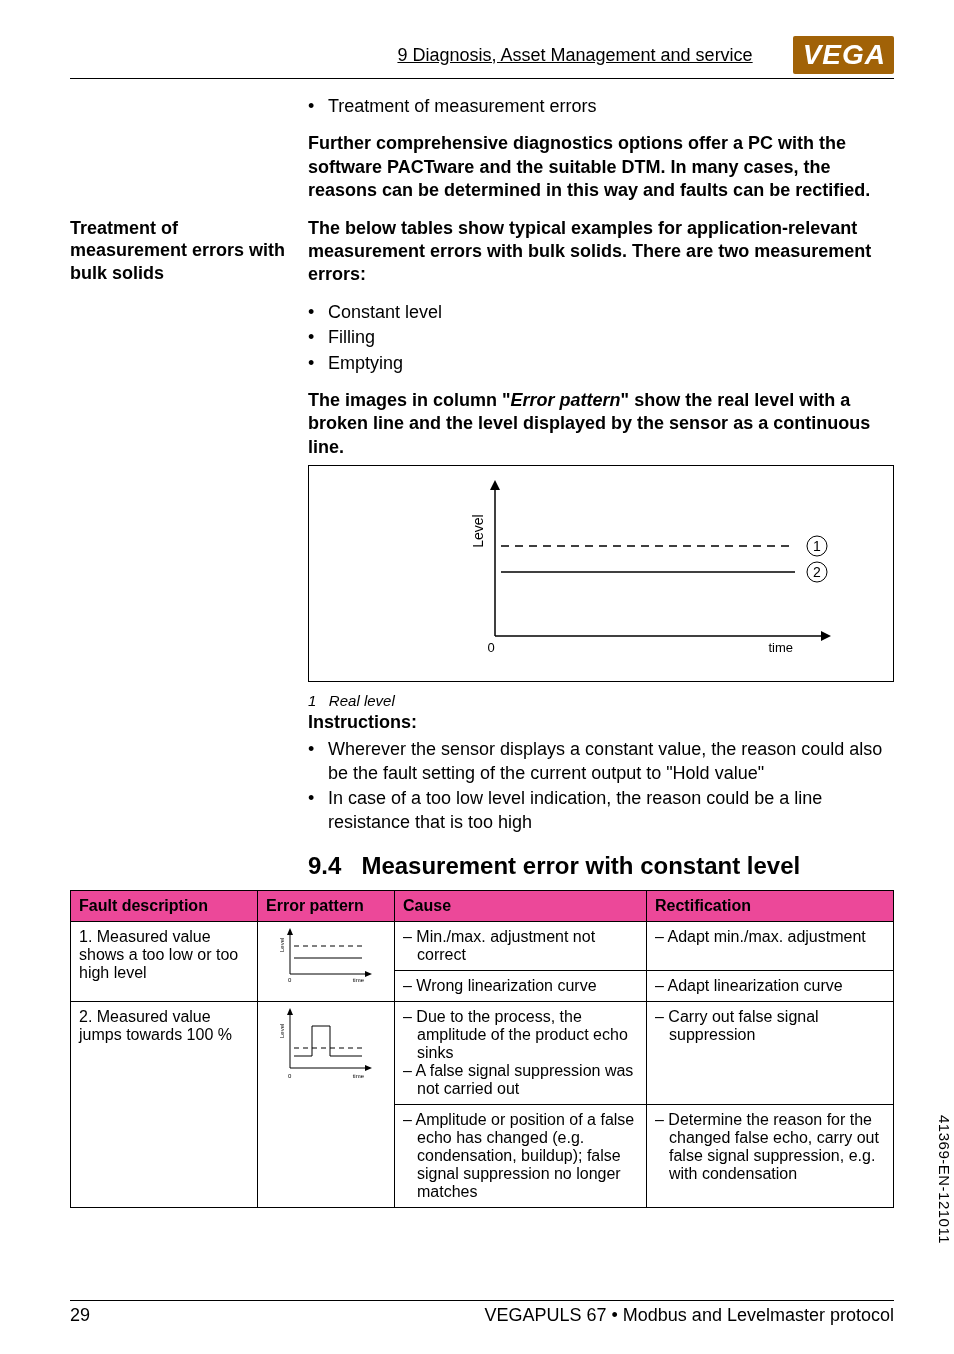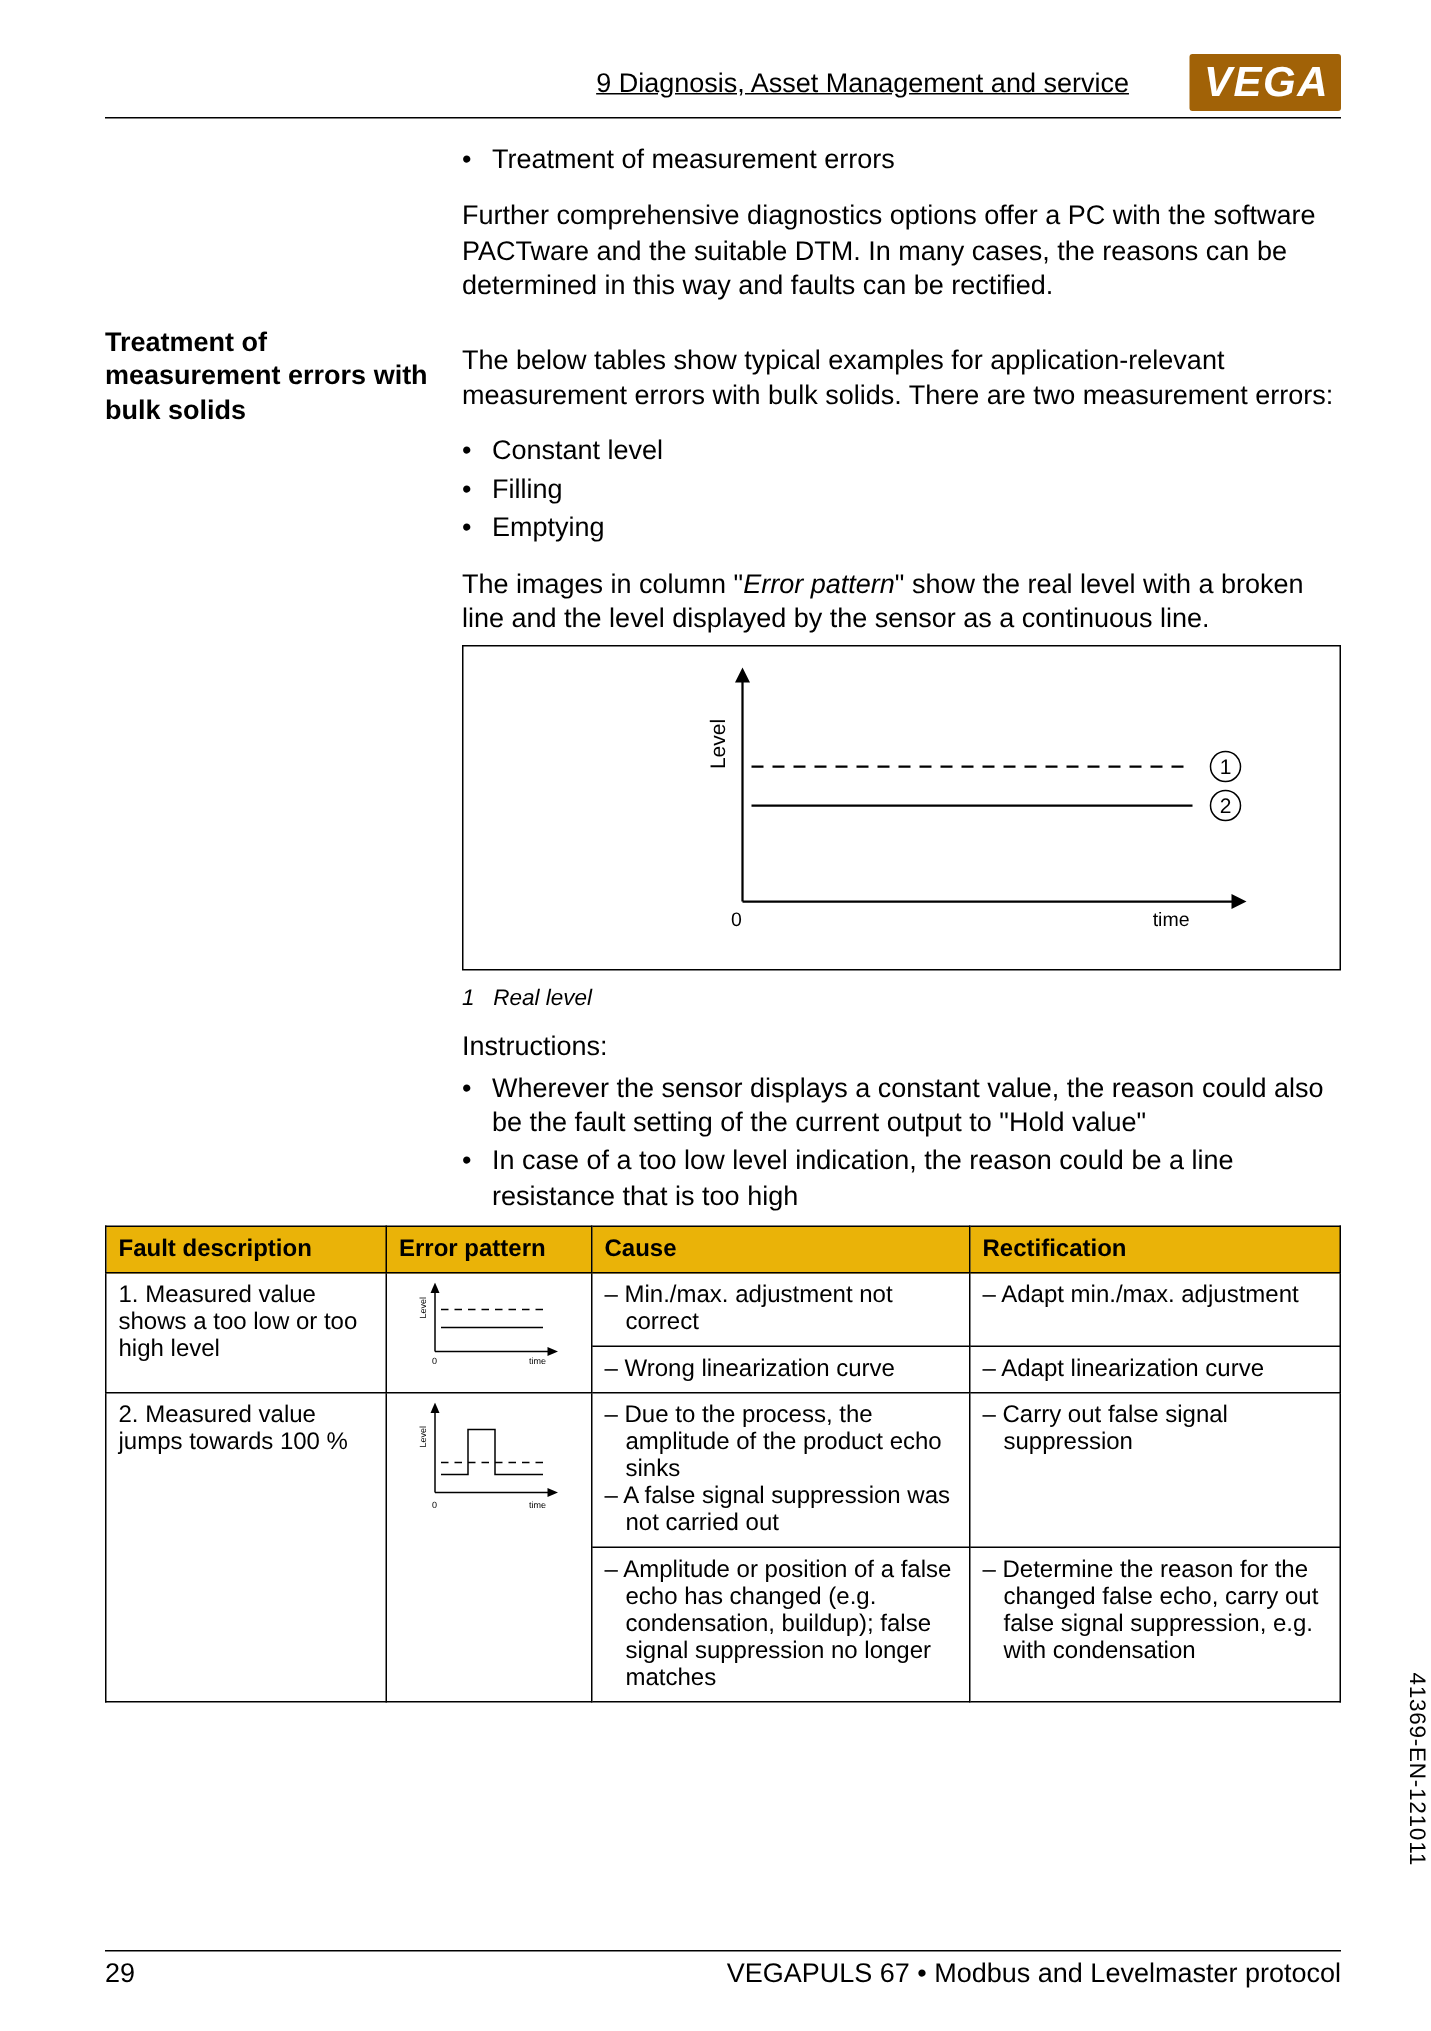--- a/index.html
+++ b/index.html
@@ -83,22 +83,23 @@
     line-height: 1.3;
   }
   ul.bullets li::before {
     content: "•";
     position: absolute;
     left: 0;
     top: 0;
   }
 
   .para {
-    margin: 12px 0 14px 0;
+    margin: 0 0 14px 0;
     line-height: 1.3;
+    font-weight: bold;
   }
 
   .figure-box {
     border: 1px solid #000;
     margin: 6px 0 10px 0;
     padding: 10px 16px 10px 16px;
   }
   .fig-caption {
     font-style: italic;
     font-size: 15px;
@@ -117,21 +118,21 @@
     font-size: 16px;
   }
   table.faults th, table.faults td {
     border: 1px solid #000;
     vertical-align: top;
     padding: 6px 8px;
   }
   table.faults th {
     font-weight: bold;
     text-align: left;
-    background: #eab308;
+    background: #ec4899;
   }
   .mini-svg {
     display: block;
     margin: auto;
   }
   .cell-list {
     margin: 0;
     padding-left: 14px;
     text-indent: -14px;
   }
@@ -227,20 +228,23 @@
       </div>
 
       <p class="fig-caption"><span>1</span>&nbsp;&nbsp;&nbsp;<span>Real level</span></p>
 
       <p class="para" style="margin-bottom:4px;">Instructions:</p>
       <ul class="bullets" style="margin-bottom:8px;">
         <li>Wherever the sensor displays a constant value, the reason could also be the fault setting of the current output to "Hold value"</li>
         <li>In case of a too low level indication, the reason could be a line resistance that is too high</li>
       </ul>
 
+      <h2 class="sec-num">
+        <span>9.4</span>&nbsp;&nbsp;&nbsp;<span>Measurement error with constant level</span>
+      </h2>
     </div>
   </div>
 
   <table class="faults">
     <thead>
       <tr>
         <th style="width:170px;">Fault description</th>
         <th style="width:120px;">Error pattern</th>
         <th>Cause</th>
         <th style="width:230px;">Rectification</th>

